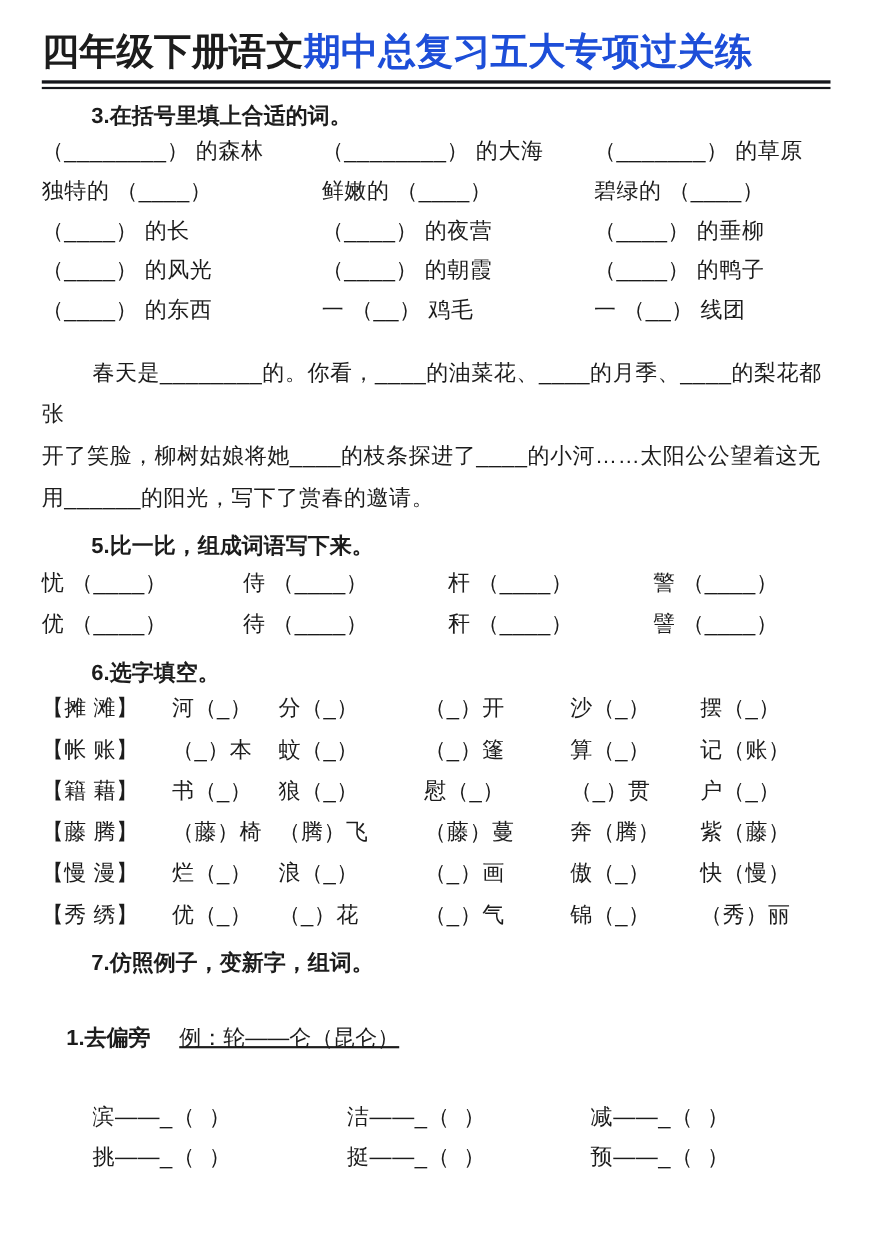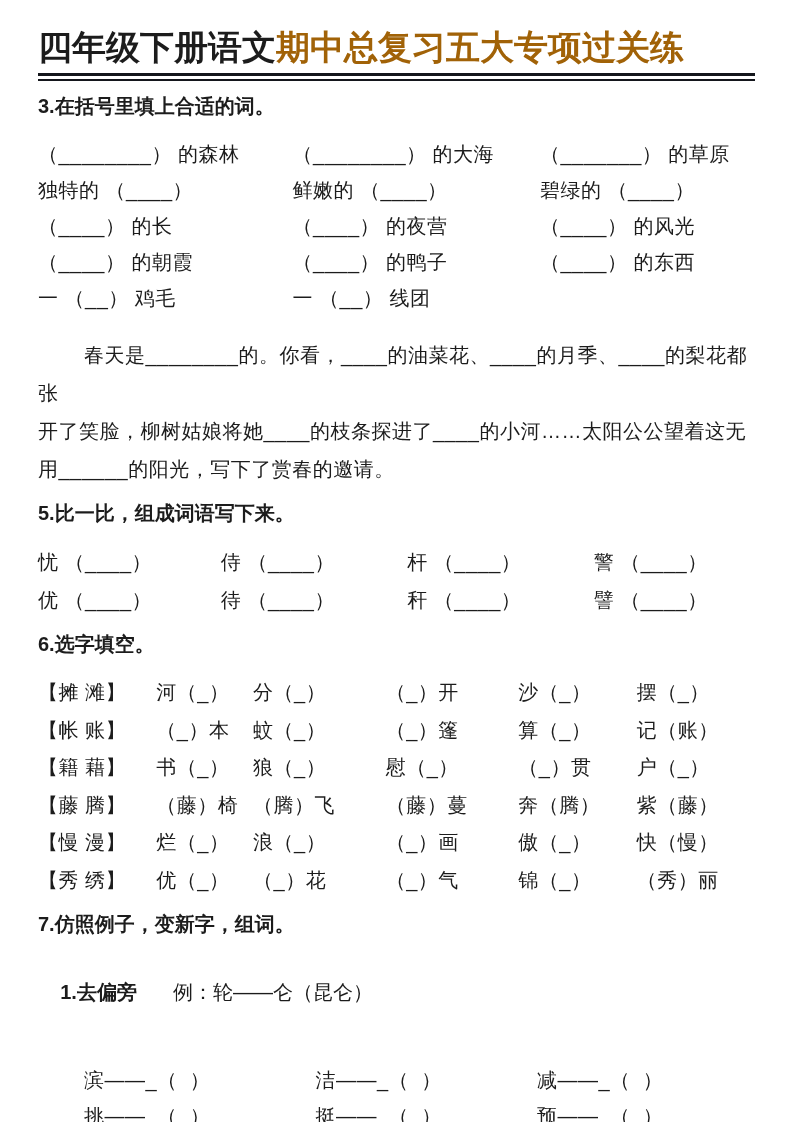--- a/index.html
+++ b/index.html
@@ -12,38 +12,39 @@
   .page { padding: 24px 38px 0 38px; }
 
   
   .title {
     font-size: 34px;
     font-weight: 700;
     white-space: nowrap;
     letter-spacing: 0px;
     line-height: 46px;
   }
-  .title .red { color: #a16207; }
+  .title .red { color: #1d4ed8; }
   .title-rule {
     margin-top: 3px;
     height: 3px;
     border-top: 3px solid #14161c;
     border-bottom: 2px solid #14161c;
   }
 
   
   .sec-head {
     font-size: 20px;
     font-weight: 700;
     margin-top: 11px;
     line-height: 28px;
+    margin-left: 45px;
   }
 
   
-  .rowgrid { display: grid; margin-top: 16px; }
+  .rowgrid { display: grid; }
   .cell {
     white-space: pre-wrap;
     font-size: 20px;
     line-height: 36px;
     letter-spacing: 0.5px;
   }
   .grid3 { grid-template-columns: 35.5% 34.5% 30%; }
   .grid4 { grid-template-columns: 25.5% 26% 26% 22.5%; line-height: 37px; }
   .grid4 .cell { line-height: 38px; }
   .grid6 { grid-template-columns: 16.5% 13.5% 18.5% 18.5% 16.5% 16.5%; }
@@ -61,21 +62,21 @@
   }
   .para-line.indent { text-indent: 46px; }
 
   
   .subline {
     font-size: 20px;
     line-height: 36px;
     white-space: pre-wrap;
   }
   .subline .sub-label { font-weight: 700; }
-  .subline .sub-example { font-weight: 400; margin-left: 36px; }
+  .subline .sub-example { font-weight: 400; margin-left: 26px; text-decoration: underline; }
 </style>
 </head>
 <body>
 
 <div class="page">
 
   <div class="title">
     <span>四年级下册语文</span><span class="red">期中总复习五大专项过关练</span>
   </div>
   <div class="title-rule"></div>
@@ -83,20 +84,21 @@
   <div class="sec-head">3.在括号里填上合适的词。</div>
   <div class="rowgrid grid3">
       <span class="cell">（________） 的森林</span>
       <span class="cell">（________） 的大海</span>
       <span class="cell">（_______） 的草原</span>
       <span class="cell">独特的 （____）</span>
       <span class="cell">鲜嫩的 （____）</span>
       <span class="cell">碧绿的 （____）</span>
       <span class="cell">（____） 的长</span>
       <span class="cell">（____） 的夜营</span>
+      <span class="cell">（____） 的垂柳</span>
       <span class="cell">（____） 的风光</span>
       <span class="cell">（____） 的朝霞</span>
       <span class="cell">（____） 的鸭子</span>
       <span class="cell">（____） 的东西</span>
       <span class="cell">一 （__） 鸡毛</span>
       <span class="cell">一 （__） 线团</span>
     </div>
 
   <div class="para">
       <div class="para-line indent">春天是________的。你看，____的油菜花、____的月季、____的梨花都张</div>

